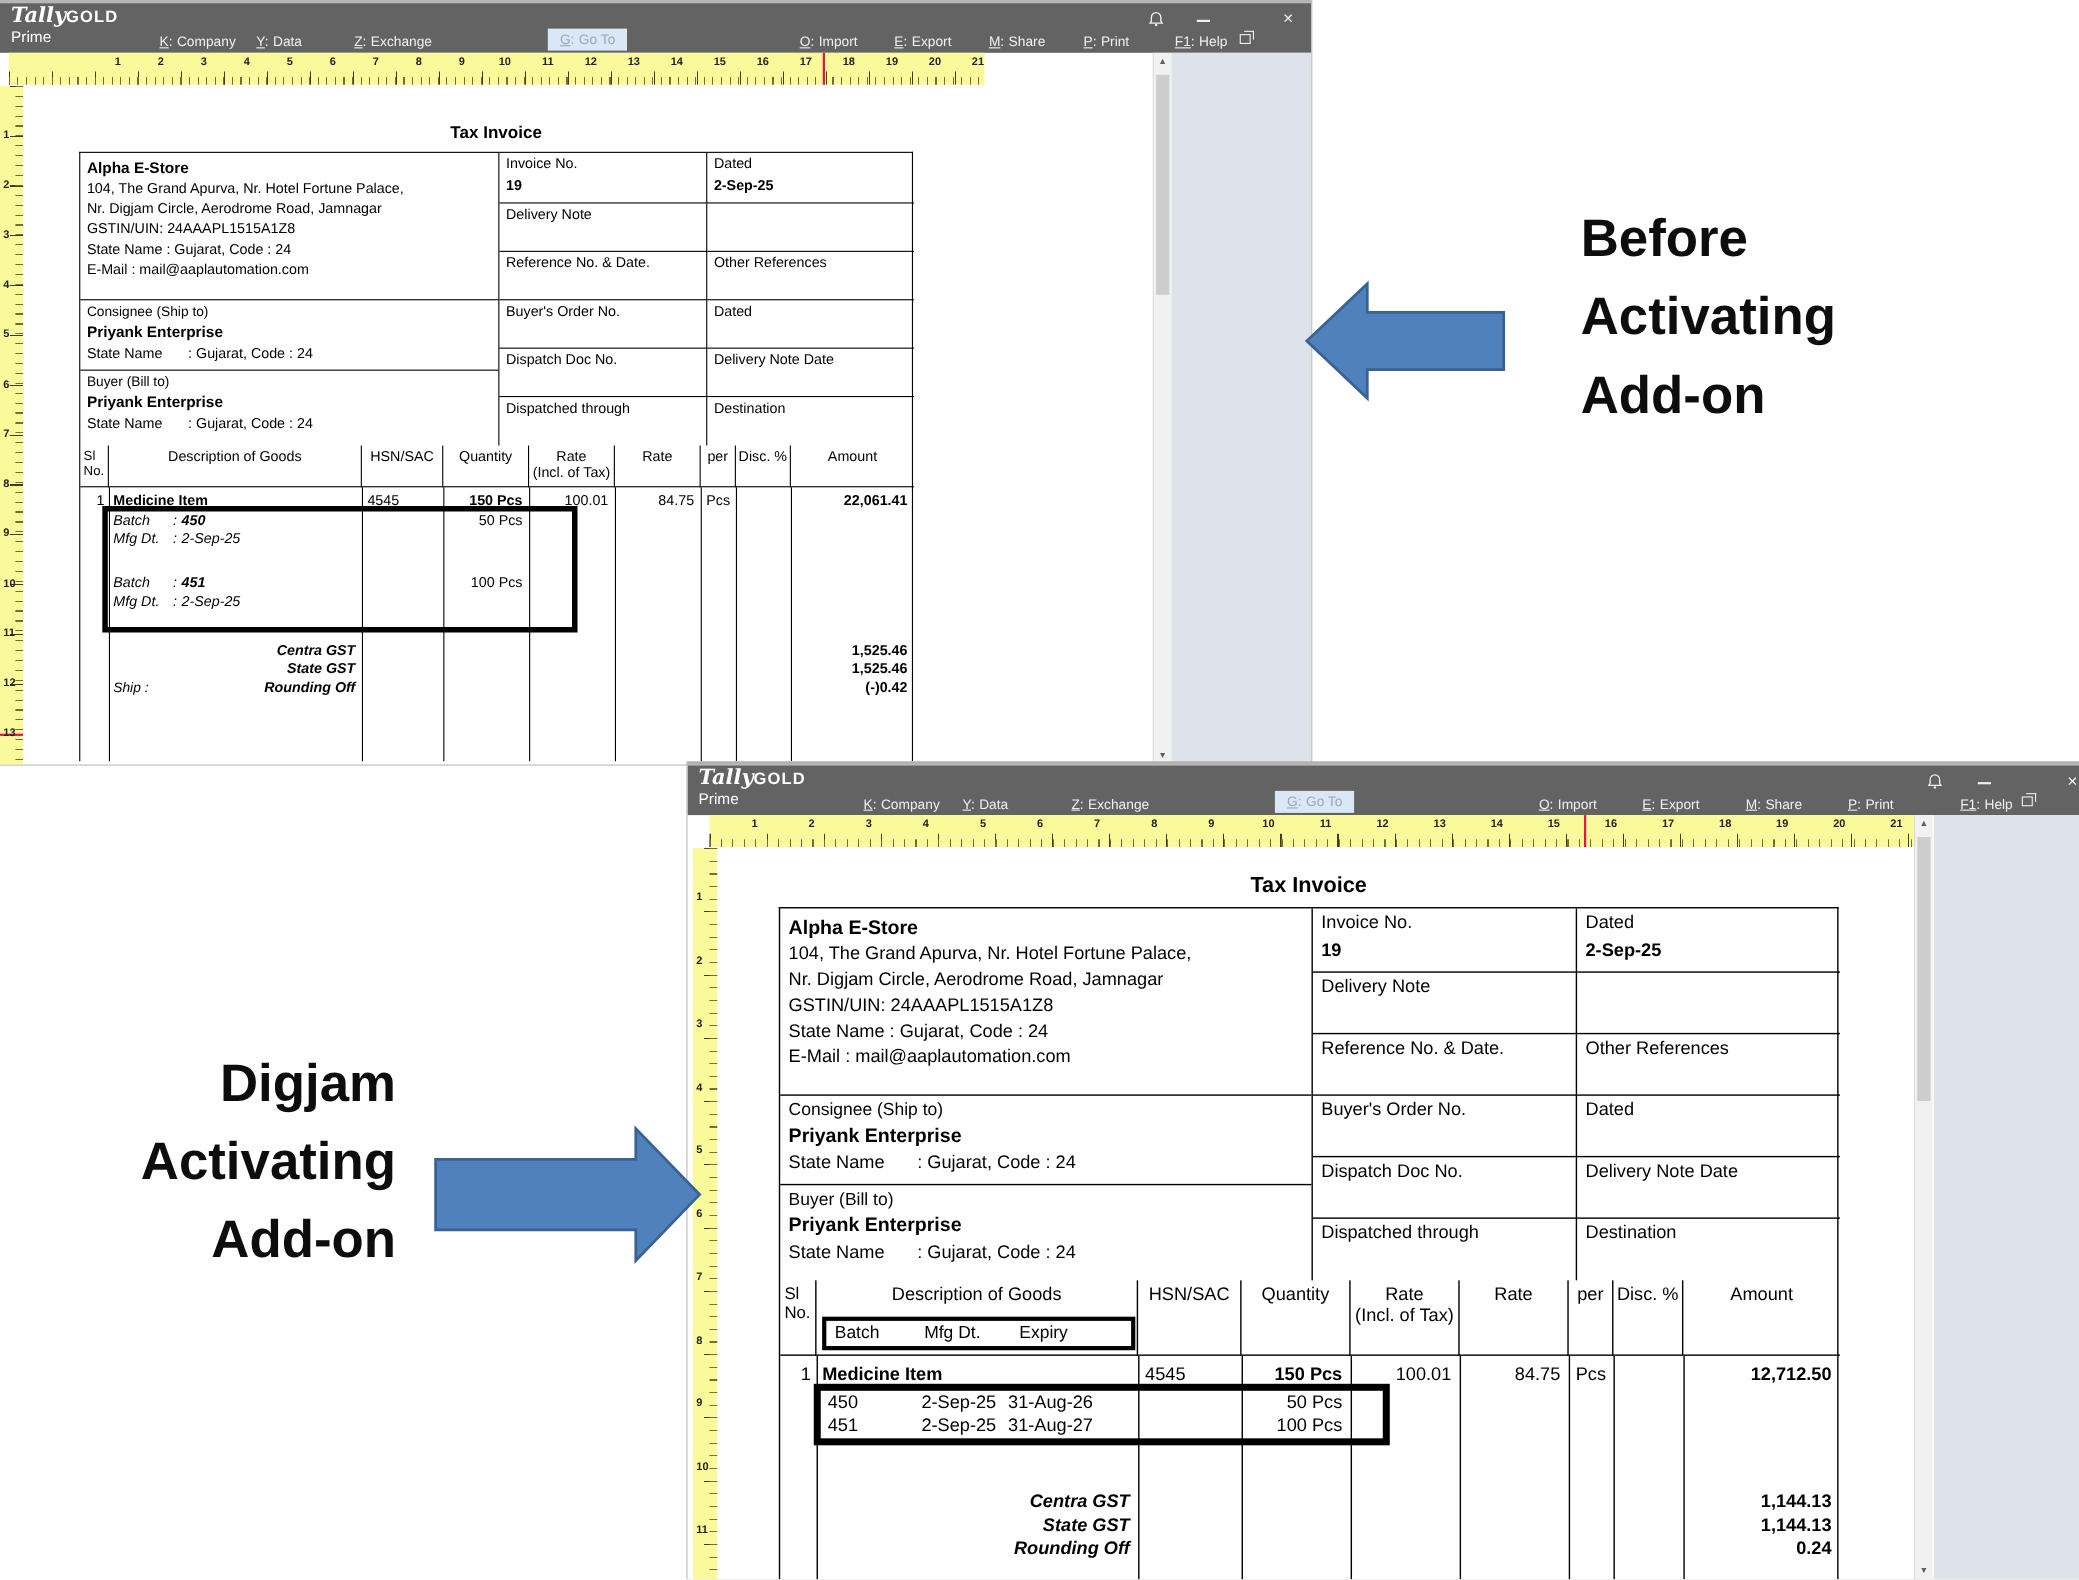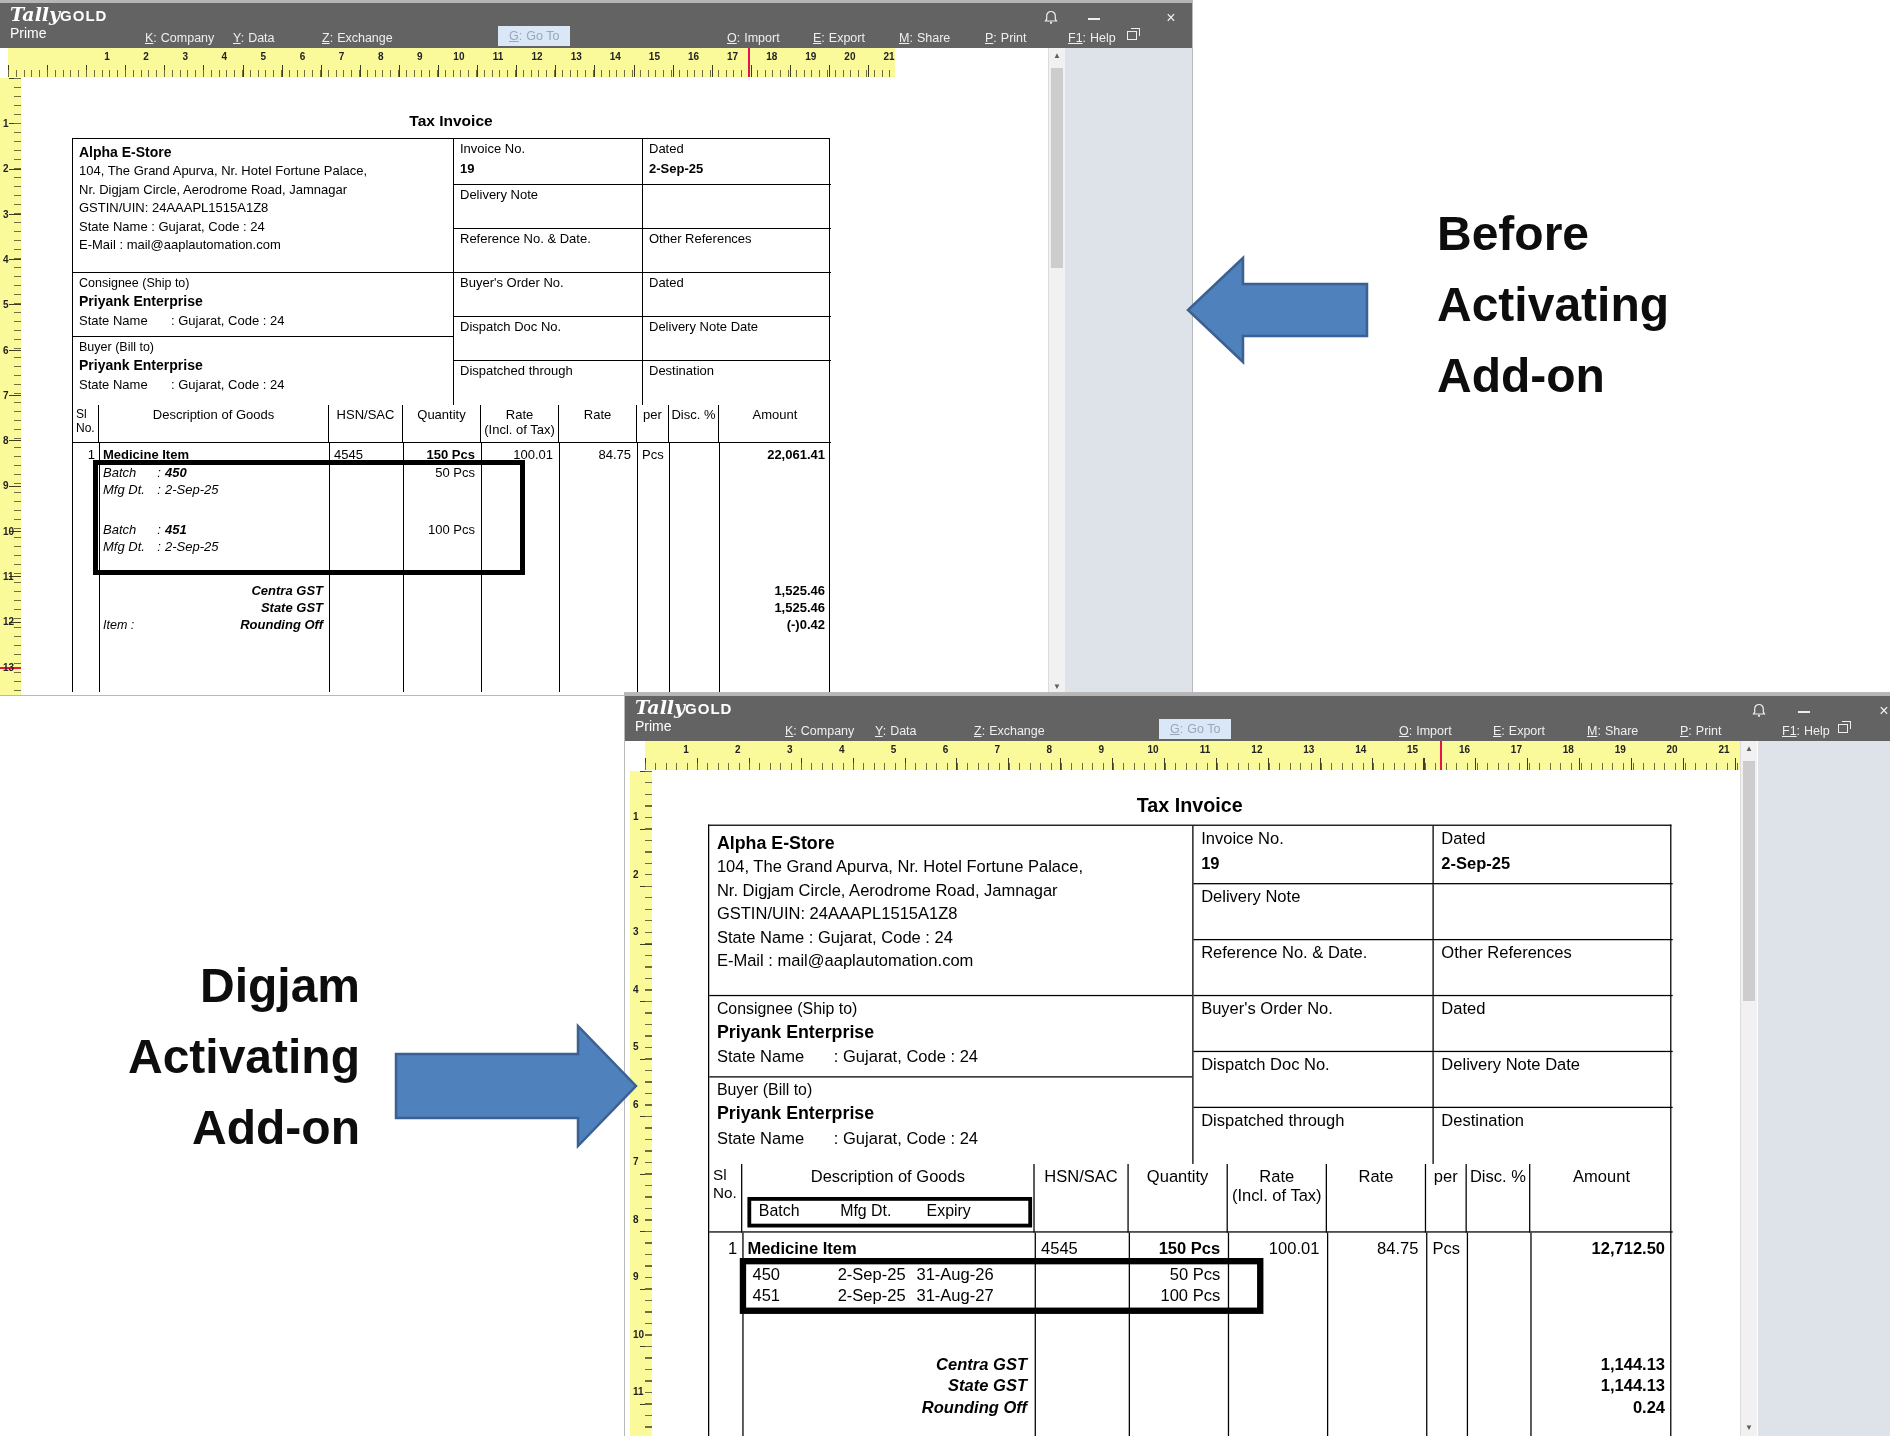--- a/index.html
+++ b/index.html
@@ -106,21 +106,21 @@
   .gsta{font-weight:bold;}
   .less{position:absolute;left:30px;top:0;font-style:italic;font-size:12.5px;}
   .hbox{position:absolute;border:5px solid #000;box-sizing:border-box;}
   .b2-batch{position:absolute;left:34px;width:64px;}
   .b2-mfg{position:absolute;left:101px;width:62px;}
   .b2-exp{position:absolute;left:163px;width:70px;}
 
   
   .note{position:absolute;font-weight:bold;color:#0d0d0d;font-size:48px;line-height:71px;
         white-space:nowrap;z-index:5;}
-  .note-before{left:1437px;top:198px;}
+  .note-before{left:1437px;top:182px;}
   .note-after{top:950px;left:38px;width:322px;text-align:right;}
   .arrow-svg{position:absolute;z-index:6;}
 </style>
 </head>
 <body>
 
 <div class="canvas">
 
   <div class="win w1">
     <div class="titlebar">
@@ -305,21 +305,21 @@
           <div class="hbox" style="left:20px;top:17px;width:432px;height:115px"></div>
           <div class="br" style="top:140px">
             <span class="cs c-descr gstl">Centra GST</span>
             <span class="cs c-amt gsta">1,525.46</span>
           </div>
           <div class="br" style="top:157px">
             <span class="cs c-descr gstl">State GST</span>
             <span class="cs c-amt gsta">1,525.46</span>
           </div>
           <div class="br" style="top:174px">
-            <span class="less">Item :</span>
+            <span class="less">Ship :</span>
             <span class="cs c-descr gstl">Rounding Off</span>
             <span class="cs c-amt gsta">(-)0.42</span>
           </div>
         </div>
       </div>
     </div>
 
     <div class="sbar" style="left:1048px;top:48px;height:647px">
       <div class="sb-btn" style="top:0">▲</div>
       <div class="sb-thumb" style="top:20px;height:200px"></div>

